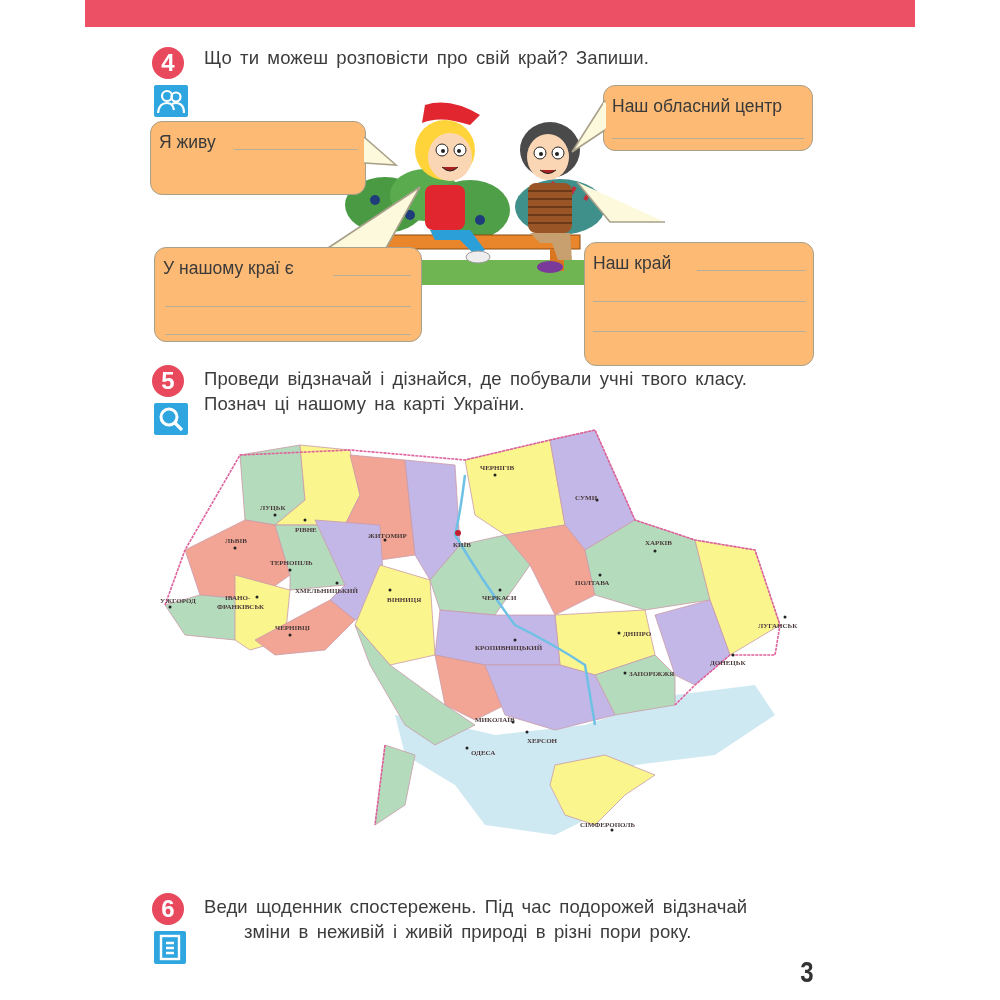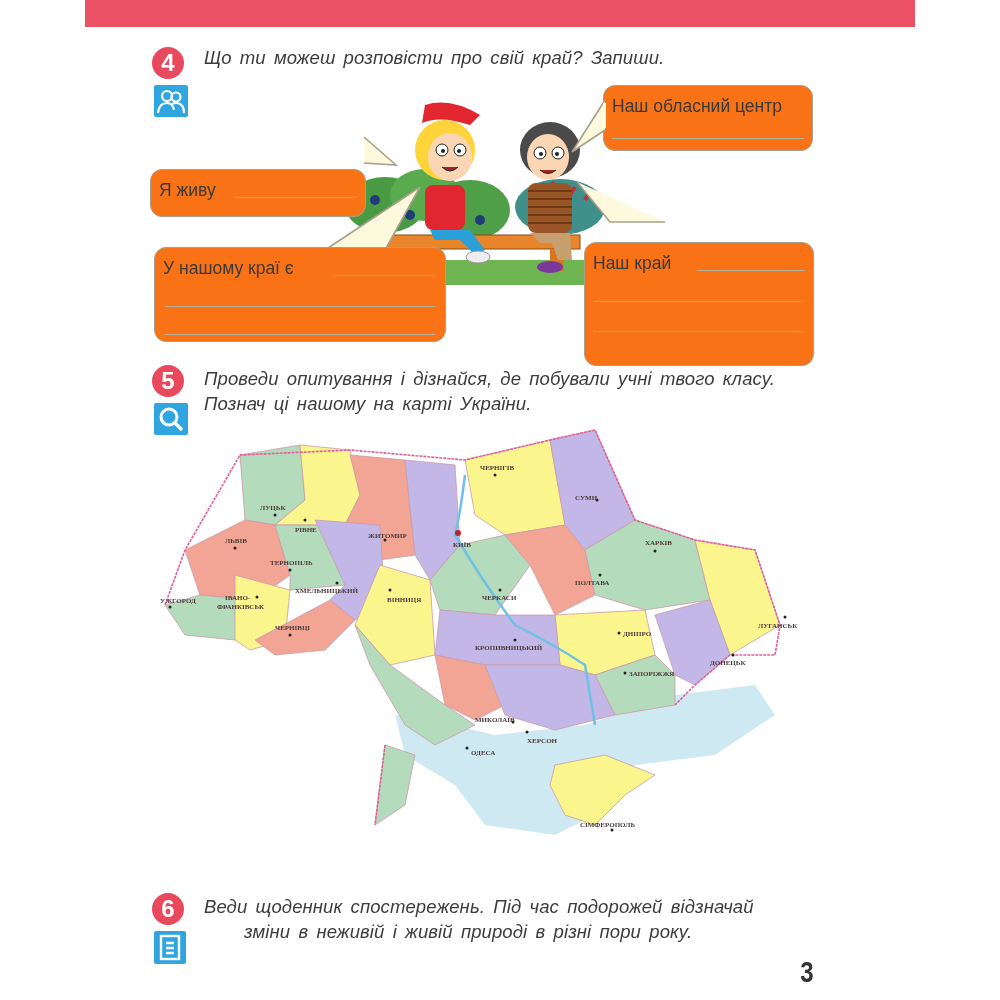--- a/index.html
+++ b/index.html
@@ -1,21 +1,21 @@
 <!DOCTYPE html>
 <html><head>
 <meta charset="utf-8">
 <style>
   html,body{margin:0;padding:0;background:#ffffff;}
   body{width:1000px;height:1000px;position:relative;overflow:hidden;font-family:"Liberation Sans",sans-serif;color:#3a3a3a;}
   .topband{position:absolute;left:85px;top:0;width:830px;height:27px;background:#ec5065;}
   .num-badge{position:absolute;width:32px;height:32px;border-radius:50%;background:#e8495c;color:#fff;font-weight:bold;font-size:24px;display:flex;align-items:center;justify-content:center;font-family:"Liberation Sans",sans-serif;}
   .type-icon{position:absolute;width:34px;height:32px;background:#2fa6df;border-radius:2px;display:flex;align-items:center;justify-content:center;}
-  .task-text{position:absolute;font-size:18.5px;line-height:25px;color:#3c3c3c;letter-spacing:0.1px;word-spacing:3px;font-style:italic;}
-  .bubble{position:absolute;background:#f97316;border:1.6px solid #a8a08a;border-radius:12px;box-sizing:border-box;}
+  .task-text{position:absolute;font-size:18.5px;line-height:25px;color:#3c3c3c;letter-spacing:0.1px;word-spacing:3px;}
+  .bubble{position:absolute;background:#fdba74;border:1.6px solid #a8a08a;border-radius:12px;box-sizing:border-box;}
   .bubble .lbl{position:absolute;left:8px;top:10px;font-size:17.5px;color:#3a3a3a;white-space:nowrap;}
   .bubble .line{position:absolute;height:0;border-top:1.3px solid #b5ae9a;}
   .page-num{position:absolute;right:186px;top:955px;font-size:30px;font-weight:bold;color:#333;transform:scaleX(0.8);transform-origin:right;}
   .map-wrap{position:absolute;left:155px;top:425px;width:655px;height:430px;}
   .city-label{font-family:"Liberation Serif",serif;font-size:7px;font-weight:bold;fill:#4a3a3a;}
 </style>
 </head>
 <body>
 
 <div class="topband"></div>
@@ -69,42 +69,42 @@
     <circle cx="211" cy="59" r="2" fill="#222"></circle>
       <circle cx="227" cy="59" r="2" fill="#222"></circle>
     <path d="M210 75 Q218 82 226 75" fill="#a22" stroke="#222"></path>
     <rect x="198" y="88" width="44" height="50" rx="8" fill="#9a5526"></rect>
     <path d="M198 96 h44 M198 104 h44 M198 112 h44 M198 120 h44 M198 128 h44" stroke="#6d3a17" stroke-width="2"></path>
     <path d="M200 138 L240 138 L242 165 L228 165 L222 148 L210 148 Z" fill="#c8a070"></path>
     <ellipse cx="220" cy="172" rx="13" ry="6" fill="#7a3a9a"></ellipse>
   </svg>
 </div>
 
-<div class="bubble" style="left:150px;top:121px;width:216px;height:48px;margin-top:48px;">
+<div class="bubble" style="left:150px;top:121px;width:216px;height:74px;">
   <span class="lbl">Я живу</span>
   <div class="line" style="left:83px;right:8px;top:27px;"></div>
 </div>
 <svg style="position:absolute;left:364px;top:135px;" width="34" height="40">
     <path d="M0 2 L32 30 L0 28" fill="#fdf9dc" stroke="#a8a08a" stroke-width="1.6"></path>
     <path d="M-2 4 L-2 26" stroke="#fdf9dc" stroke-width="4"></path>
   </svg>
 
 <div class="bubble" style="left:603px;top:85px;width:210px;height:66px;">
   <span class="lbl">Наш обласний центр</span>
   <div class="line" style="left:8px;right:8px;top:52px;"></div>
 </div>
 <svg style="position:absolute;left:570px;top:100px;" width="36" height="56">
     <path d="M35 0 L2 52 L35 30" fill="#fdf9dc" stroke="#a8a08a" stroke-width="1.6"></path>
     <path d="M35 3 L35 28" stroke="#fdf9dc" stroke-width="4"></path>
   </svg>
 
 <svg style="position:absolute;left:285px;top:185px;" width="150" height="67">
     <path d="M40 65 L135 2 L100 65" fill="#fdf9dc" stroke="#a8a08a" stroke-width="1.6"></path>
   </svg>
-<div class="bubble" style="left:154px;top:247px;width:292px;height:95px;">
+<div class="bubble" style="left:154px;top:247px;width:268px;height:95px;">
   <span class="lbl">У нашому краї є</span>
   <div class="line" style="left:178px;right:10px;top:27px;"></div>
   <div class="line" style="left:10px;right:10px;top:58px;"></div>
   <div class="line" style="left:10px;right:10px;top:86px;"></div>
 </div>
 
 <svg style="position:absolute;left:575px;top:180px;" width="95" height="45">
     <path d="M2 2 L35 42 L90 42" fill="#fdf9dc" stroke="#a8a08a" stroke-width="1.6"></path>
   </svg>
 <div class="bubble" style="left:584px;top:220px;width:230px;height:124px;margin-top:22px;">
@@ -114,21 +114,21 @@
   <div class="line" style="left:8px;right:8px;top:88px;"></div>
 </div>
 
 <div class="num-badge" style="left:152px;top:365px;">5</div>
 <div class="type-icon" style="left:154px;top:403px;">
   <svg width="26" height="26" viewBox="0 0 26 26">
       <circle cx="11" cy="11" r="8" fill="none" stroke="#fff" stroke-width="3"></circle>
       <path d="M17 17 L24 24" stroke="#fff" stroke-width="3.2"></path>
     </svg>
 </div>
-<div class="task-text" style="left:204px;top:366px;">Проведи опитування і дізнайся, де побували учні твого класу.</div>
+<div class="task-text" style="left:204px;top:366px;">Проведи відзначай і дізнайся, де побували учні твого класу.</div>
 <div class="task-text" style="left:204px;top:391px;">Познач ці нашому на карті України.</div>
 
 <div class="map-wrap">
   <svg width="655" height="430" viewBox="0 0 655 430">
 
     <path d="M240 290 Q300 300 340 310 L430 300 L520 270 L600 260 L620 290 L560 330 L480 340 L440 390 L400 410 L330 400 L300 360 L250 330 Z" fill="#cfe9f3"></path>
 
     <g stroke="#c99aa8" stroke-width="0.8">
       <path d="M85 30 L145 20 L150 75 L120 100 L90 95 Z" fill="#b5dbbd"></path>
       <path d="M145 20 L195 25 L205 70 L190 100 L150 100 L120 100 L150 75 Z" fill="#fbf58e"></path>

